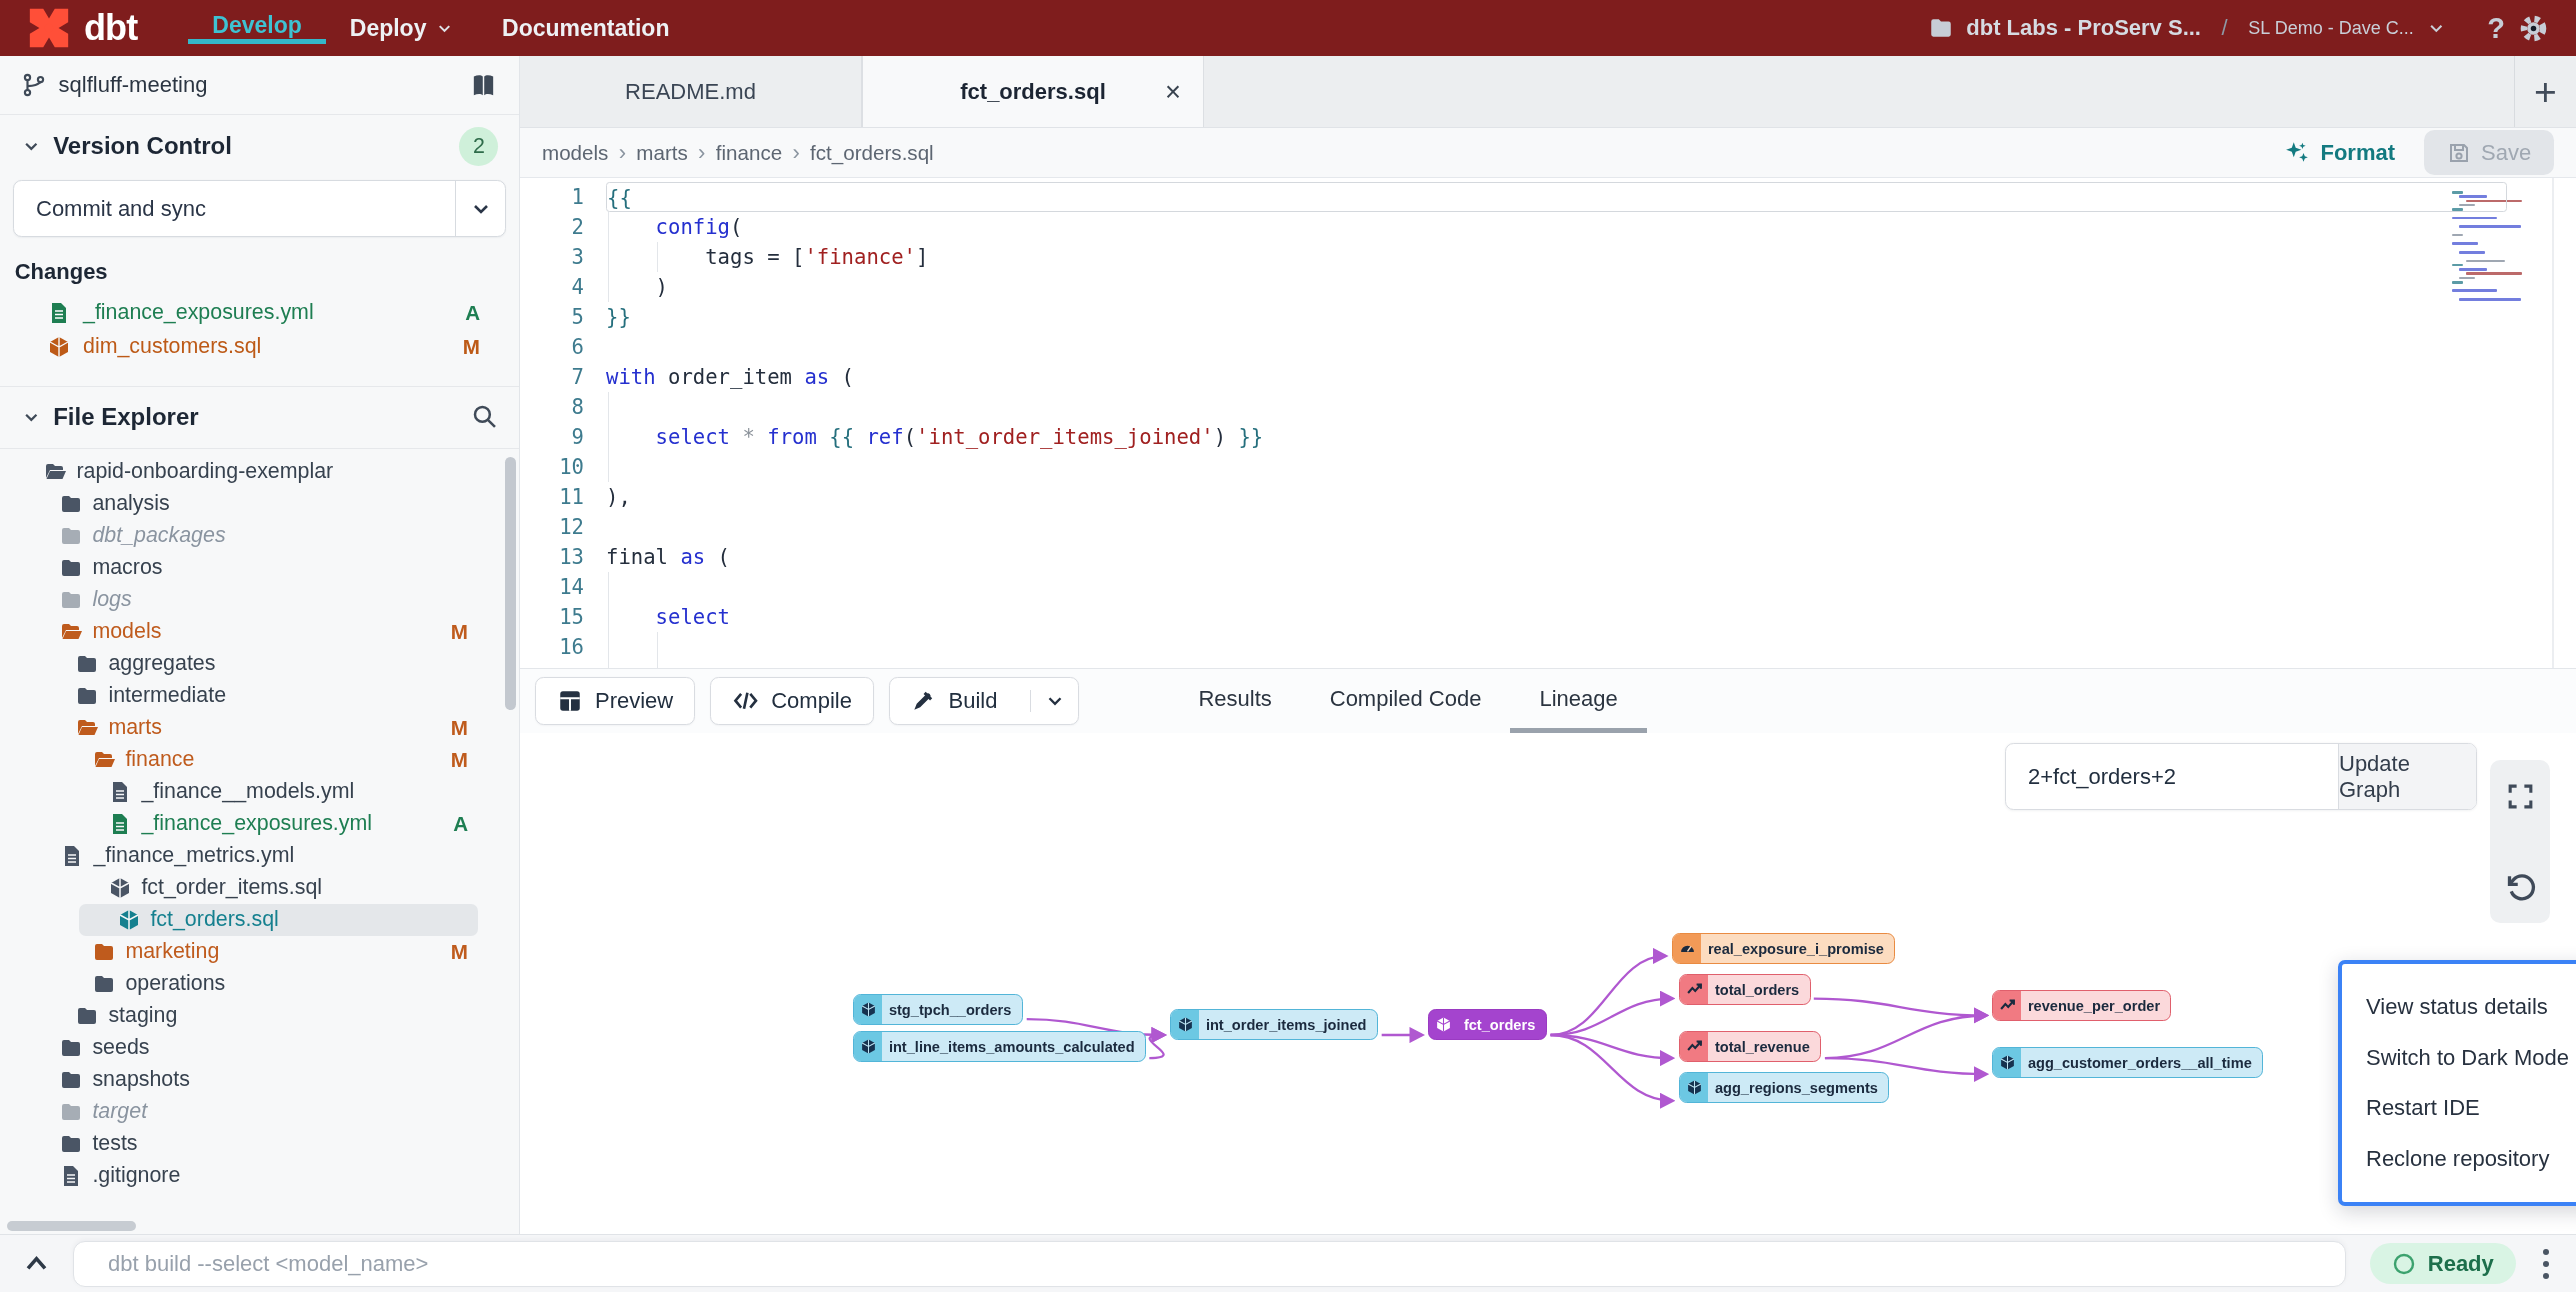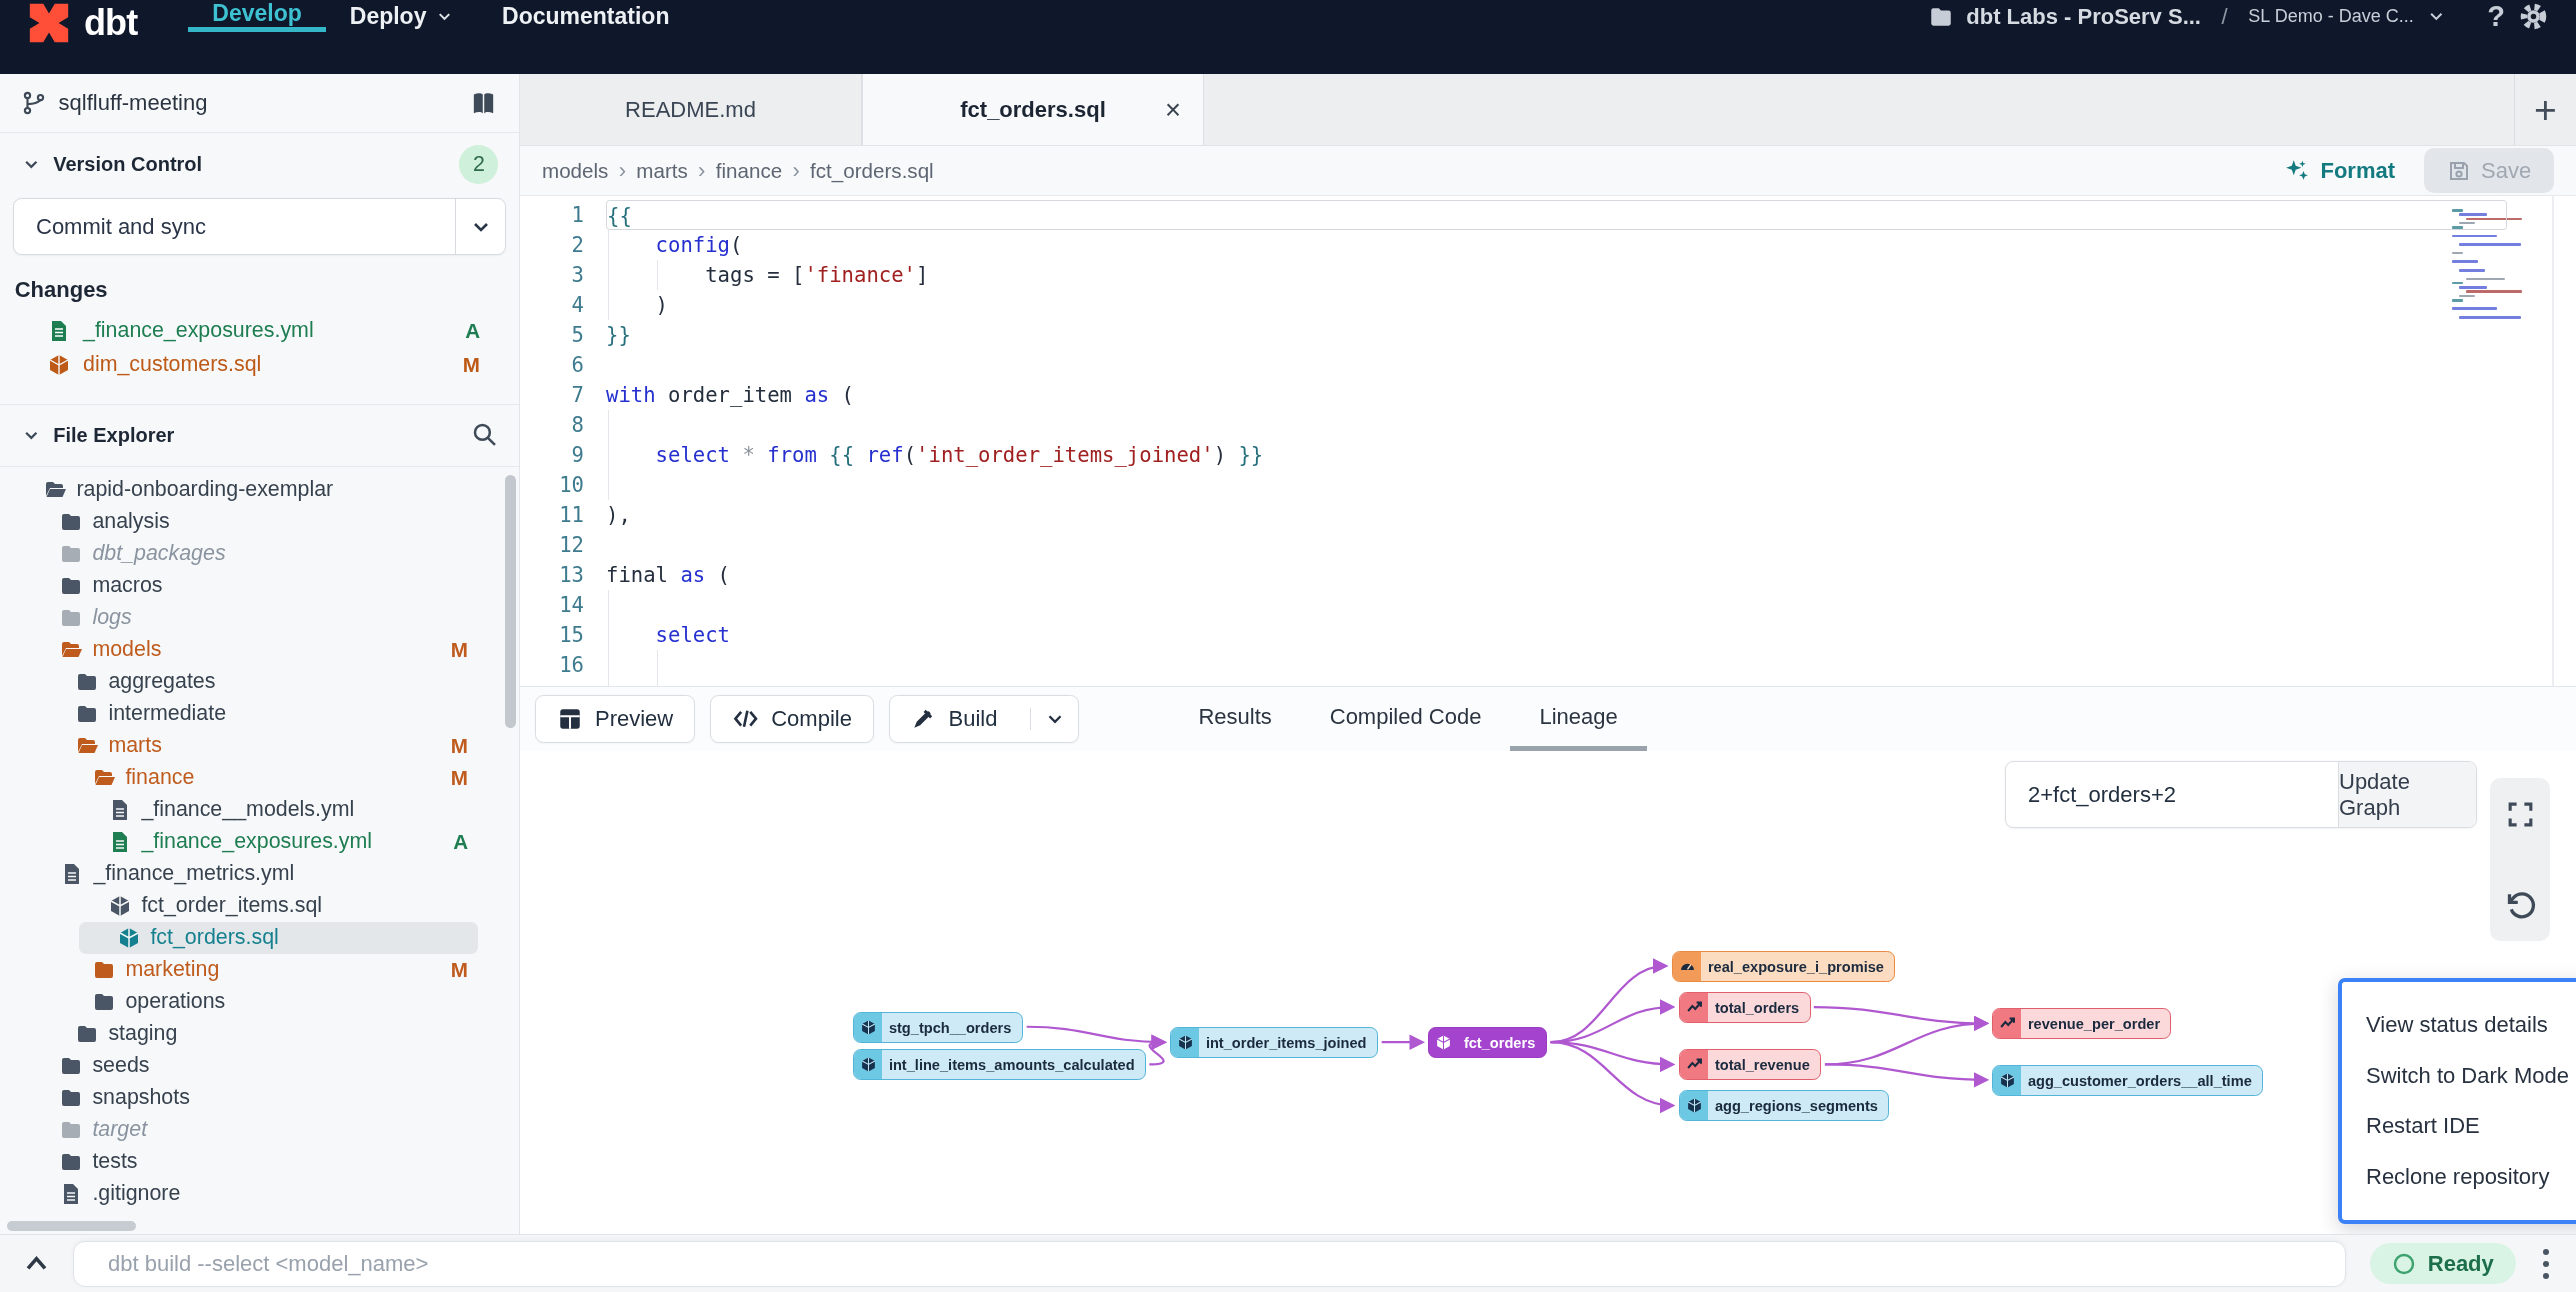--- a/index.html
+++ b/index.html
@@ -1,41 +1,41 @@
 <!DOCTYPE html>
 <html style="font-size:13.7px"><head>
 <meta charset="utf-8">
 <style>
   * { box-sizing: border-box; margin: 0; padding: 0; }
   html,body { width:2576px; height:1292px; overflow:hidden; }
   body { font-family:"Liberation Sans", sans-serif; background:#fff; color:#222f3f; }
   .app { width:2576px; height:1292px; display:flex; flex-direction:column; }
 
   
-  .topnav { height:74px; background:#0f172a; display:flex; align-items:flex-start; padding:0 26px; flex:none; }
+  .topnav { height:56px; background:#7f1d1d; display:flex; align-items:center; padding:0 26px; flex:none; }
   .logo-wrap { display:flex; align-items:center; gap:12px; margin-right:51px; }
   .brand { color:#fff; font-size:36px; font-weight:bold; letter-spacing:-0.9px; }
   .nav-links { display:flex; align-items:stretch; }
   .nav-link { display:flex; align-items:center; gap:8.6px; padding:0 24px; font-size:23px; font-weight:600; color:#eef1f4; cursor:pointer; }
   .nav-link.active { color:#3ec2d2; border-bottom:5.1px solid #35b7c8; }
   .nav-right { margin-left:auto; display:flex; align-items:center; gap:12px; }
   .acct { font-size:22px; font-weight:700; color:#d6dbe2; }
   .acct-sep { font-size:22px; color:#8f99a6; margin:0 8.6px; }
   .proj { font-size:18px; color:#c9cfd8; }
   .help-q { font-size:29px; font-weight:bold; color:#c7cdd6; margin-left:29px; }
 
   
   .main { flex:1; display:flex; min-height:0; }
 
   
   .sidebar { width:520px; flex:none; background:#f7f8f9; border-right:1.7px solid #e2e5e9; display:flex; flex-direction:column; min-height:0; }
   .branch-row { height:59px; flex:none; display:flex; align-items:center; padding:0 20.6px; border-bottom:1.7px solid #e6e8eb; }
   .branch-label { font-size:22px; color:#2b3542; margin-left:12px; }
   .sec-head { height:62px; flex:none; display:flex; align-items:center; padding:0 20.6px; gap:12px; }
-  .sec-title { font-size:20px; font-weight:700; color:#1d2735;text-align:center; }
+  .sec-title { font-size:24px; font-weight:700; color:#1d2735;text-align:center; }
   .vc-badge { margin-left:auto; width:39px; height:39px; border-radius:50%; background:#cff0da; color:#2e6b4a; font-size:21.4px; display:flex; align-items:center; justify-content:center; }
   .vc-body { padding:3.4px 13px 22px 13px; border-bottom:1.7px solid #e6e8eb; }
   .commit-btn { height:57px; background:#fff; border:1.7px solid #d7dbe0; border-radius:8.6px; display:flex; align-items:stretch; box-shadow:0 0.9px 1.7px rgba(20,30,50,.05); cursor:pointer; }
   .commit-label { flex:1; display:flex; align-items:center; padding-left:22px; font-size:22px; color:#2a3547; }
   .commit-caret { width:50px; border-left:1.7px solid #d7dbe0; display:flex; align-items:center; justify-content:center; }
   .changes-label { font-size:22px; font-weight:700; color:#1d2735; margin:22px 0 10.3px 1.7px; }
   .chg-row { display:flex; align-items:center; height:34px; padding-left:34px; cursor:pointer; }
   .chg-row .lbl { margin-left:12px; font-size:21.4px; }
   .chg-row .st { margin-left:auto; margin-right:26px; font-size:20.6px; font-weight:bold; }
   .green-t { color:#1e7e52; } .orange-t { color:#bd5a17; }

